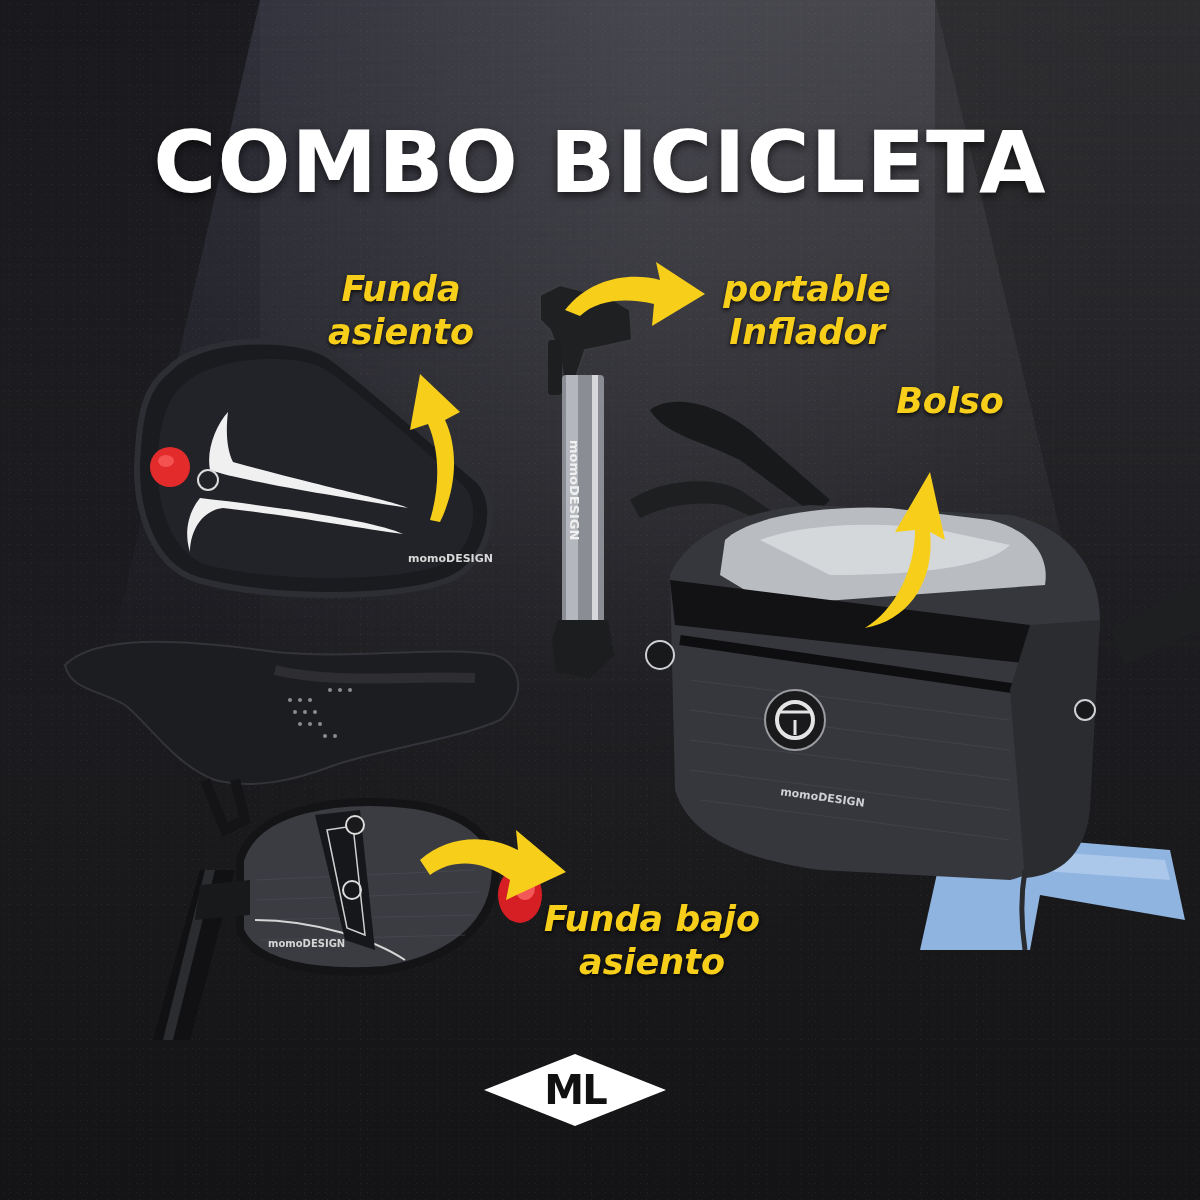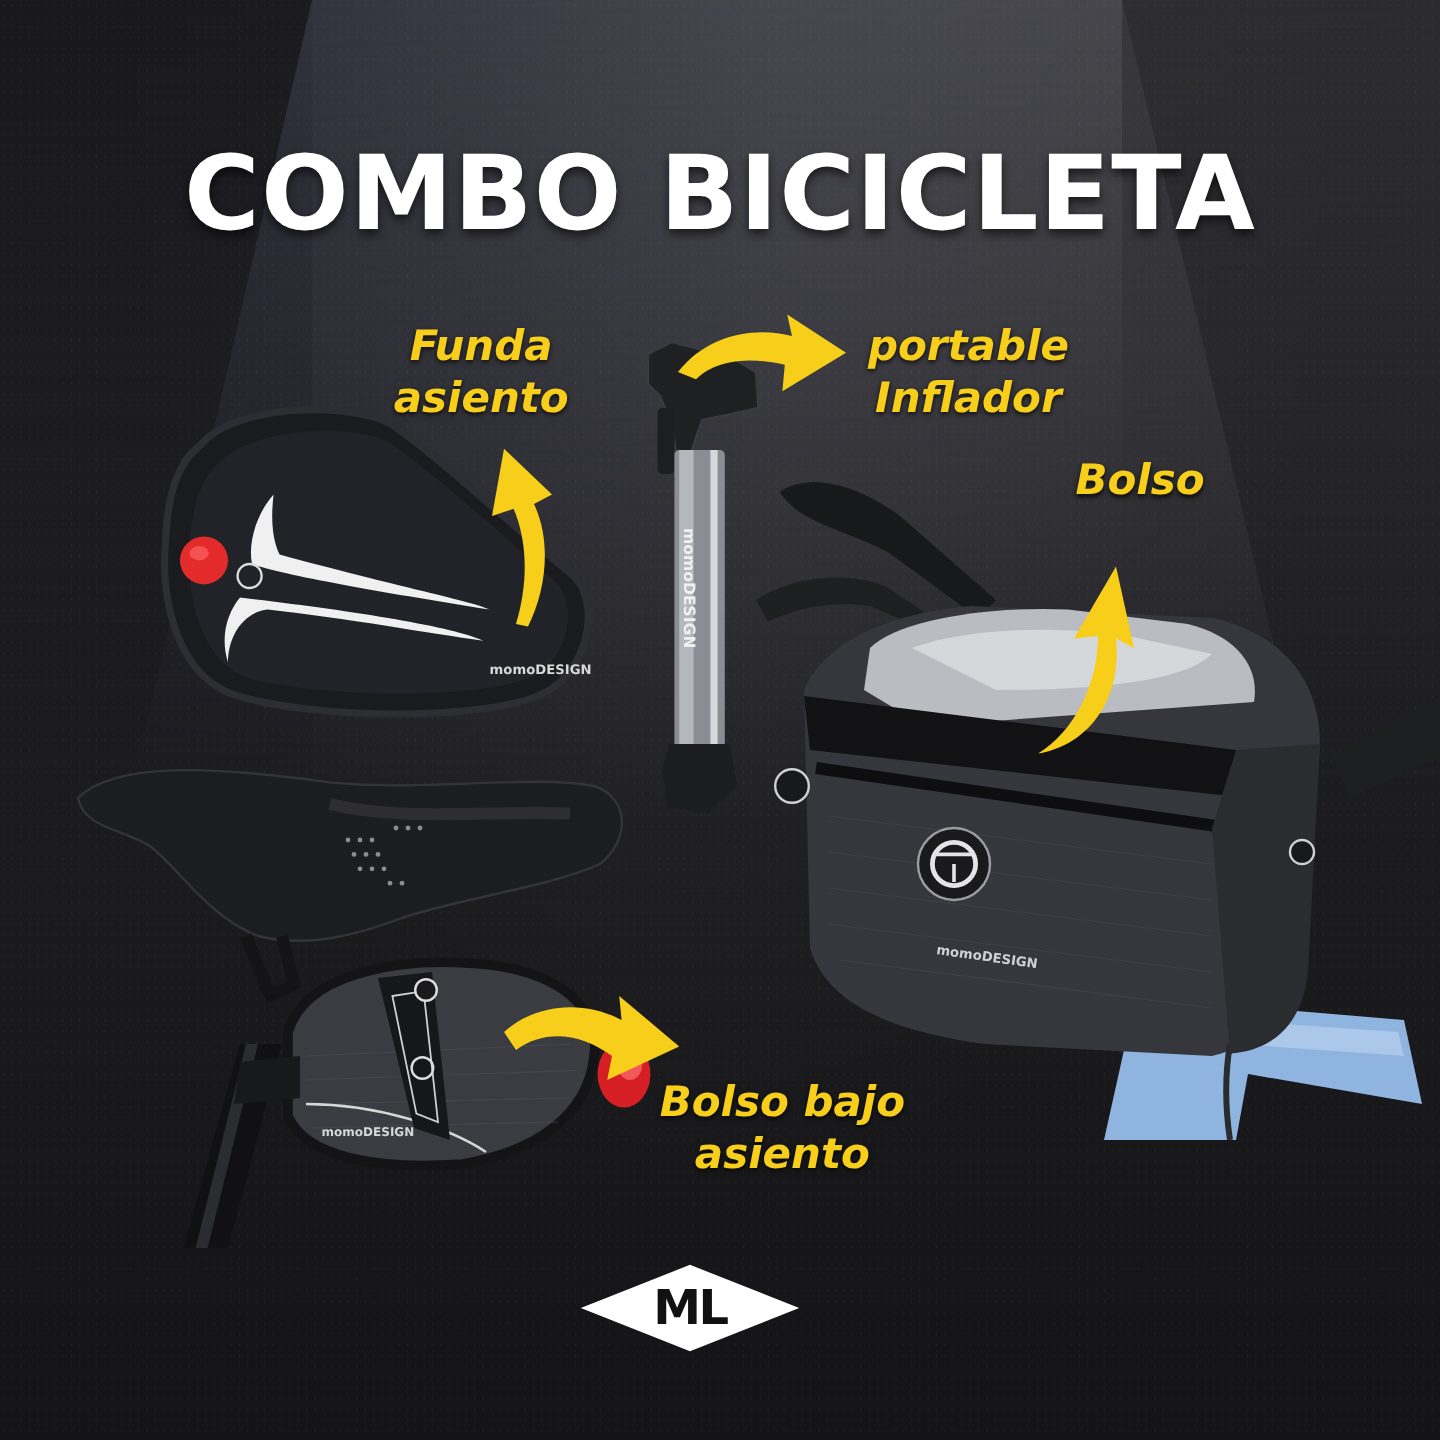--- a/index.html
+++ b/index.html
@@ -210,21 +210,21 @@
 
       <ellipse cx="465" cy="265" rx="22" ry="28" fill="#d61f24"></ellipse>
       <ellipse cx="470" cy="258" rx="10" ry="12" fill="#ff7070" opacity="0.7"></ellipse>
       <text x="213" y="317" font-family="DejaVu Sans, sans-serif" font-size="10" font-weight="700" fill="#d6d6d6">momoDESIGN</text>
     </svg>
   </div>
   <svg class="product" style="left:418px; top:820px;" width="150" height="90" viewBox="0 0 150 90">
     <path d="M2 40 C30 15, 70 14, 100 30 L98 10 L148 52 L88 80 L92 60 C65 40, 35 38, 12 55 Z" fill="#f7cf1b"></path>
   </svg>
   <div class="label" style="left:532px; top:898px; width:240px;">
-    <span>Bolso bajo</span>
+    <span>Funda bajo</span>
     <span>asiento</span>
   </div>
 
   <div class="logo">
     <svg width="186" height="76" viewBox="0 0 186 76">
       <polygon points="93,2 184,38 93,74 2,38" fill="#ffffff"></polygon>
     </svg>
     <div class="logo-text">ML</div>
   </div>
 

